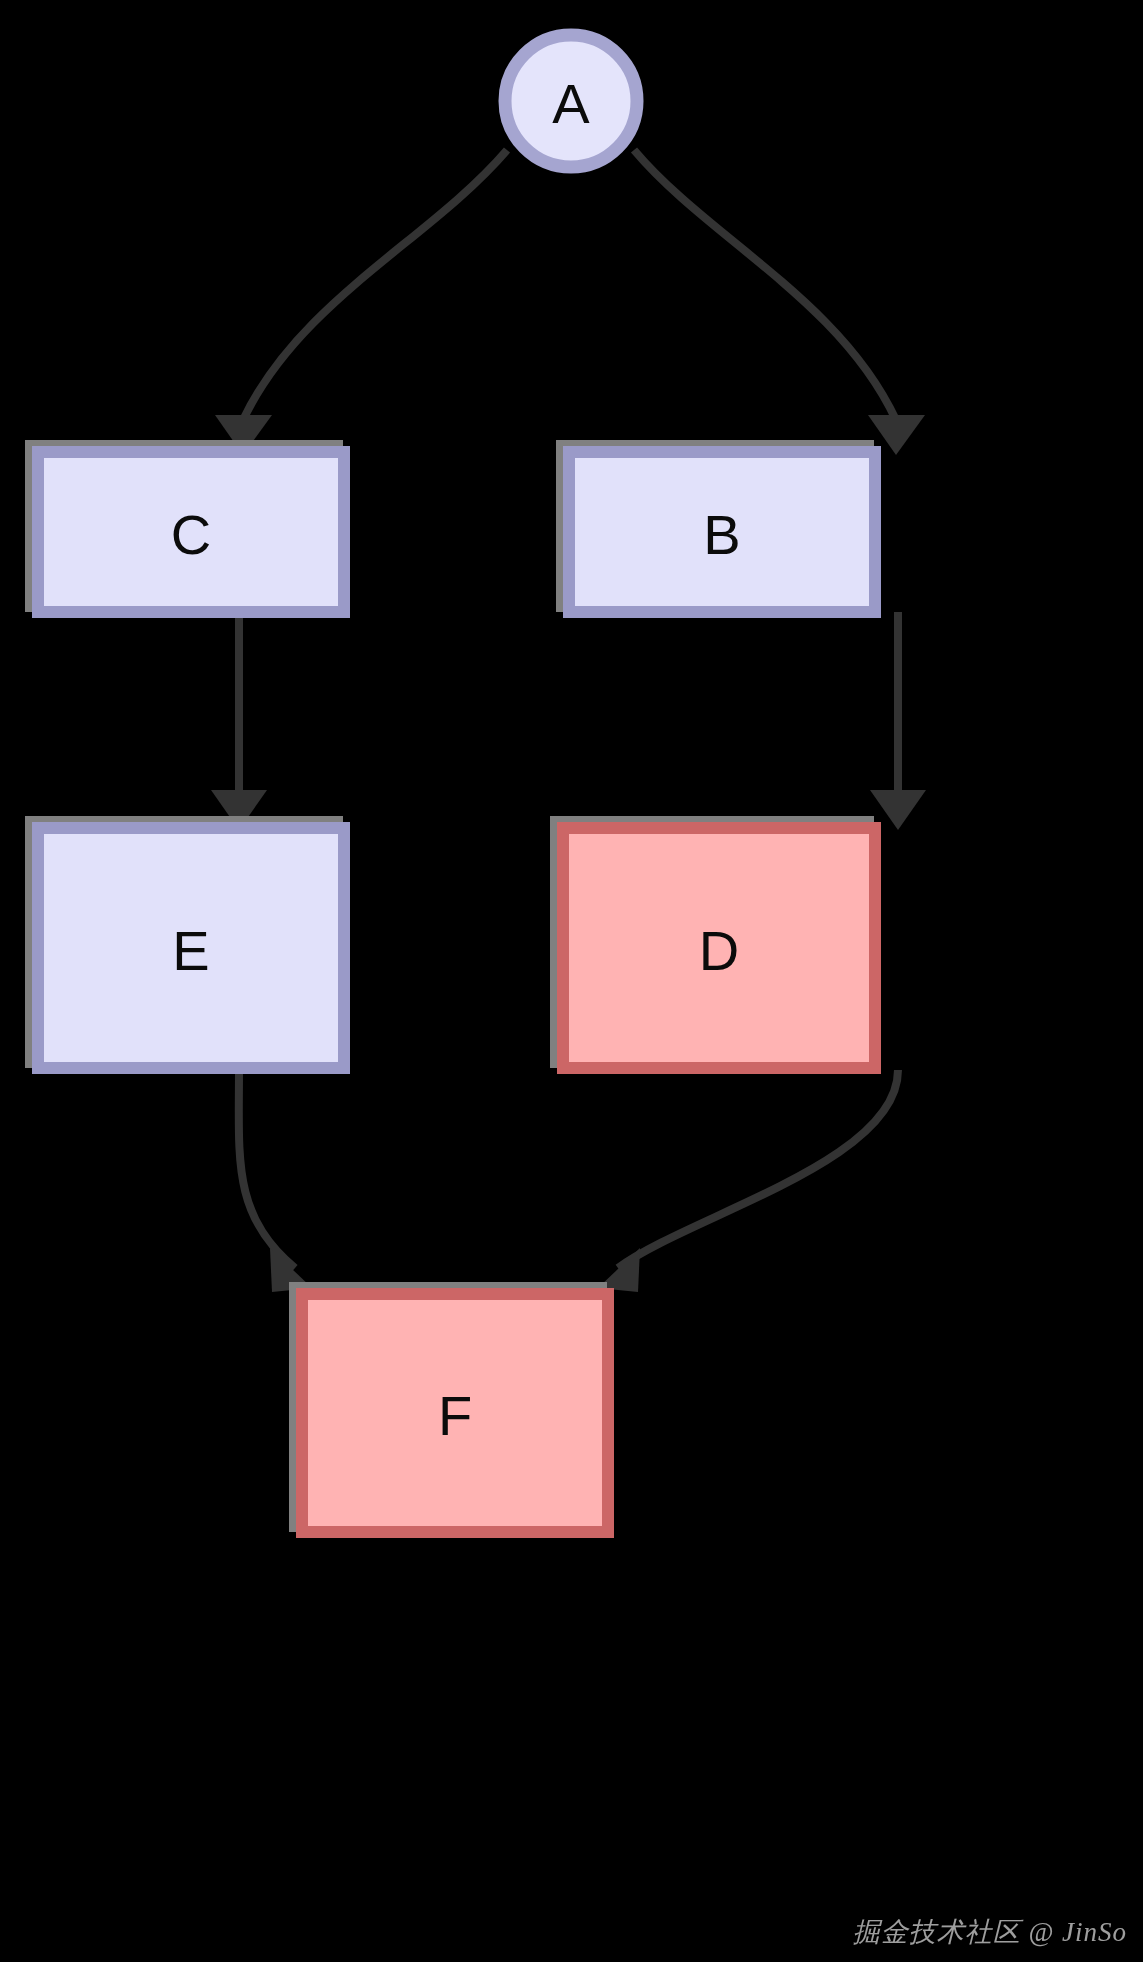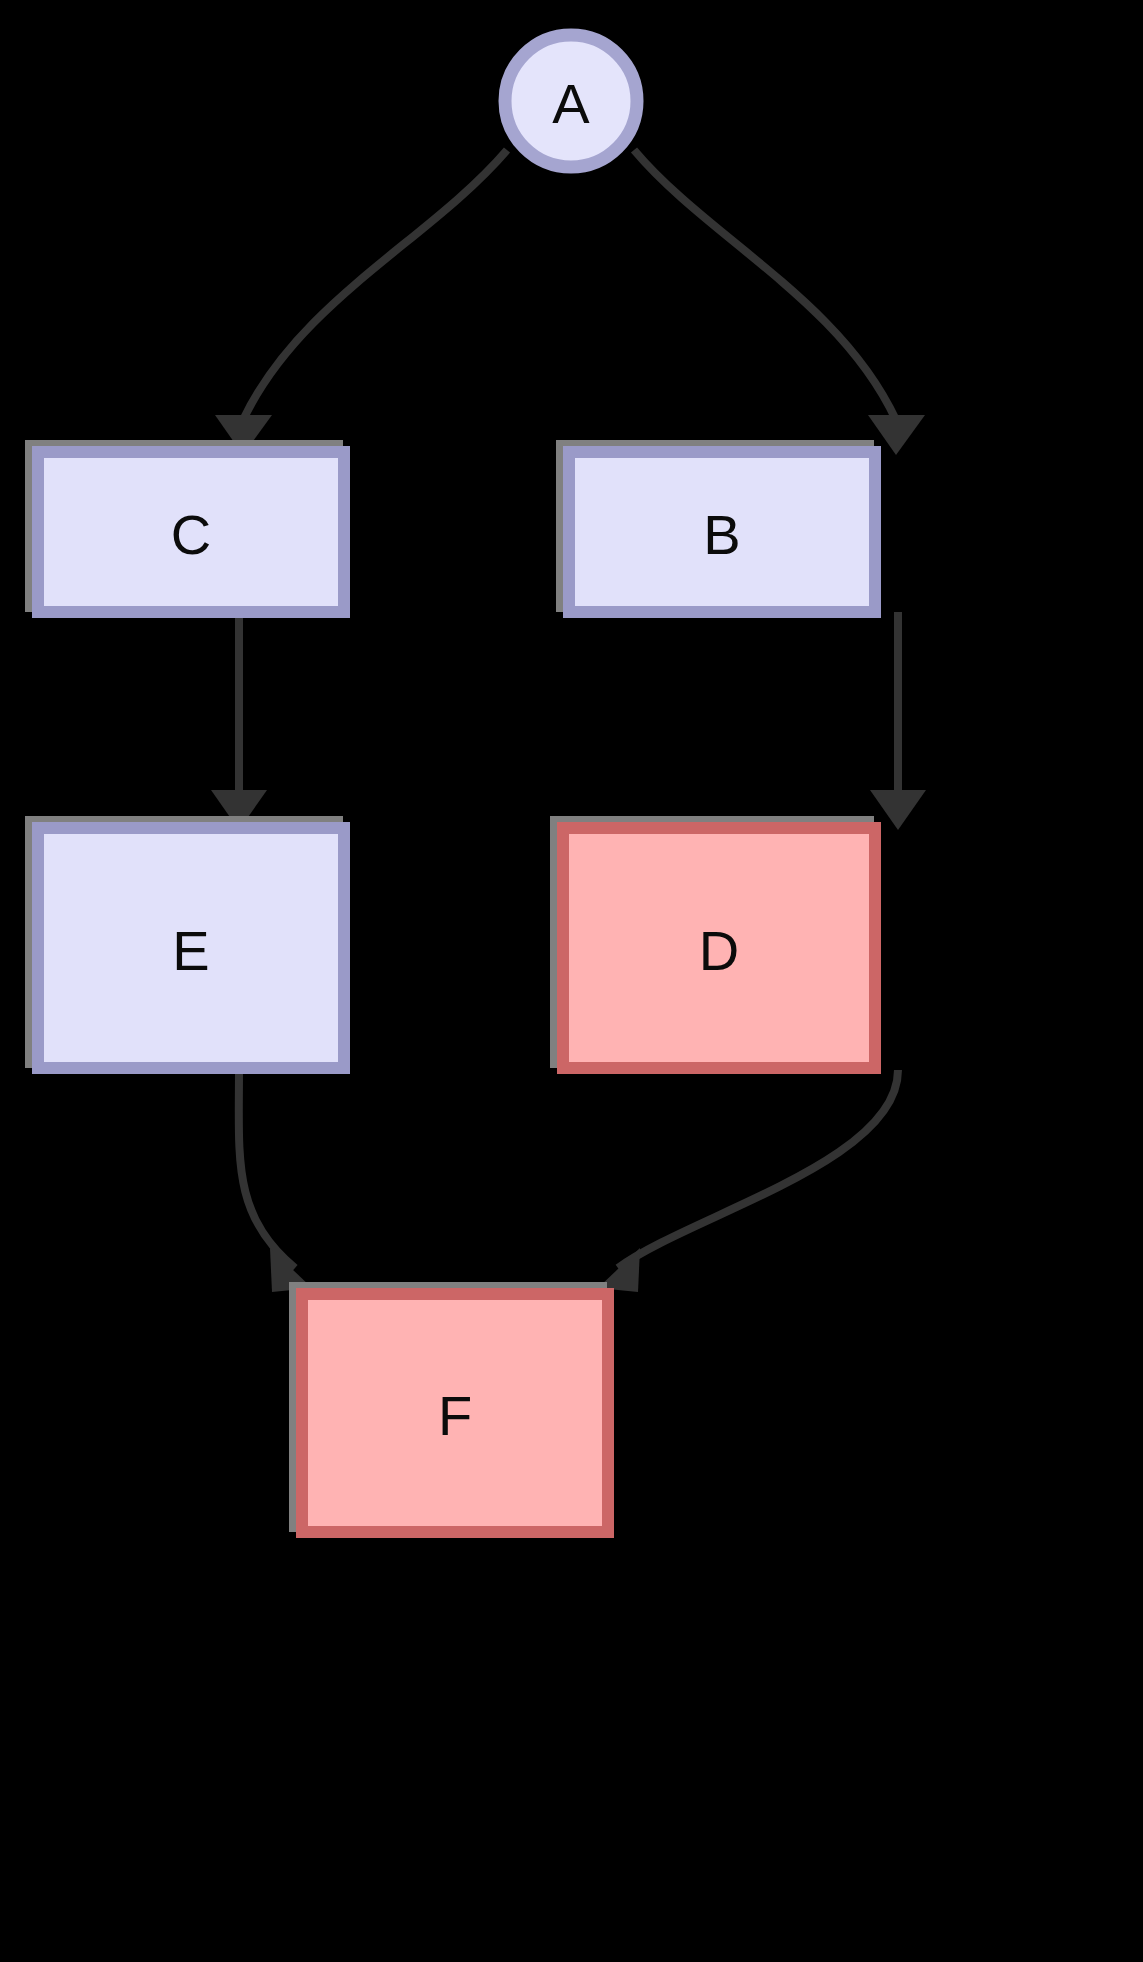--- a/index.html
+++ b/index.html
@@ -147,13 +147,14 @@
       </g>
 
       <g>
         <circle class="node-circle-shadow" cx="569" cy="99" r="68"></circle>
         <circle class="node-circle" cx="571" cy="101" r="66"></circle>
         <text class="node-label" x="571" y="103" font-size="56">A</text>
       </g>
     </g>
   </svg>
 
+  <div id="watermark">掘金技术社区 @ JinSo</div>
 </div>
 
 </body></html>

